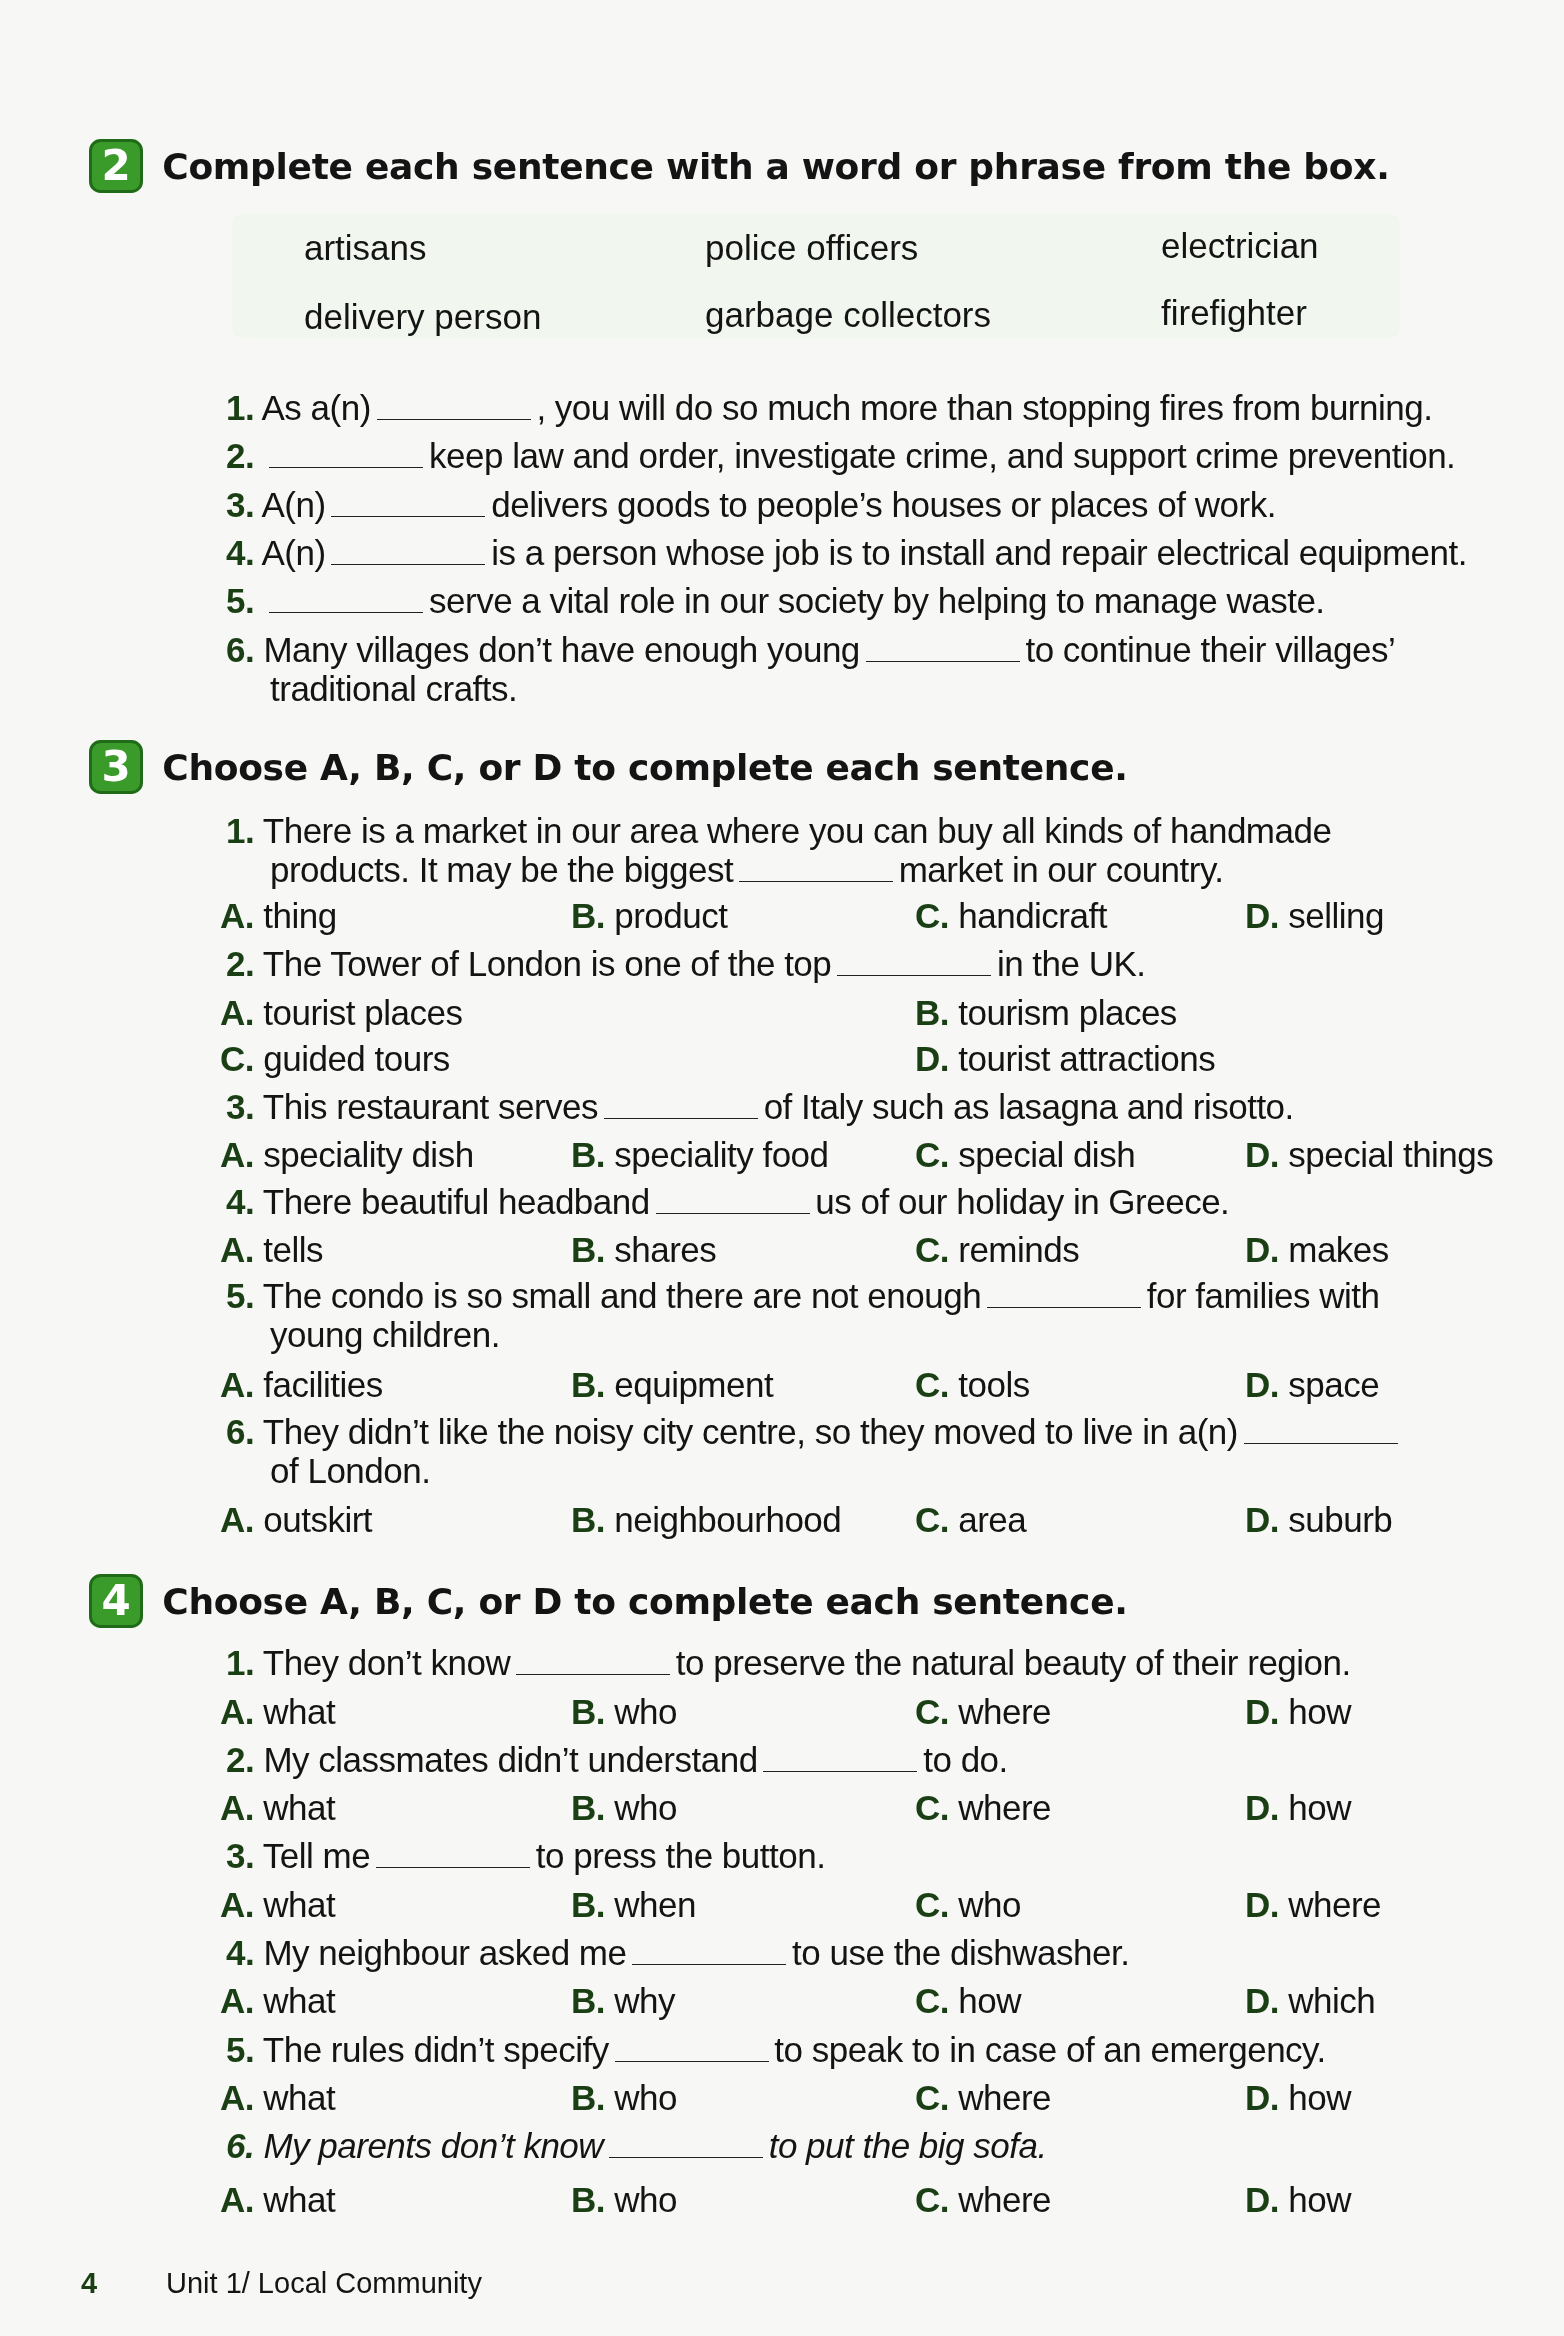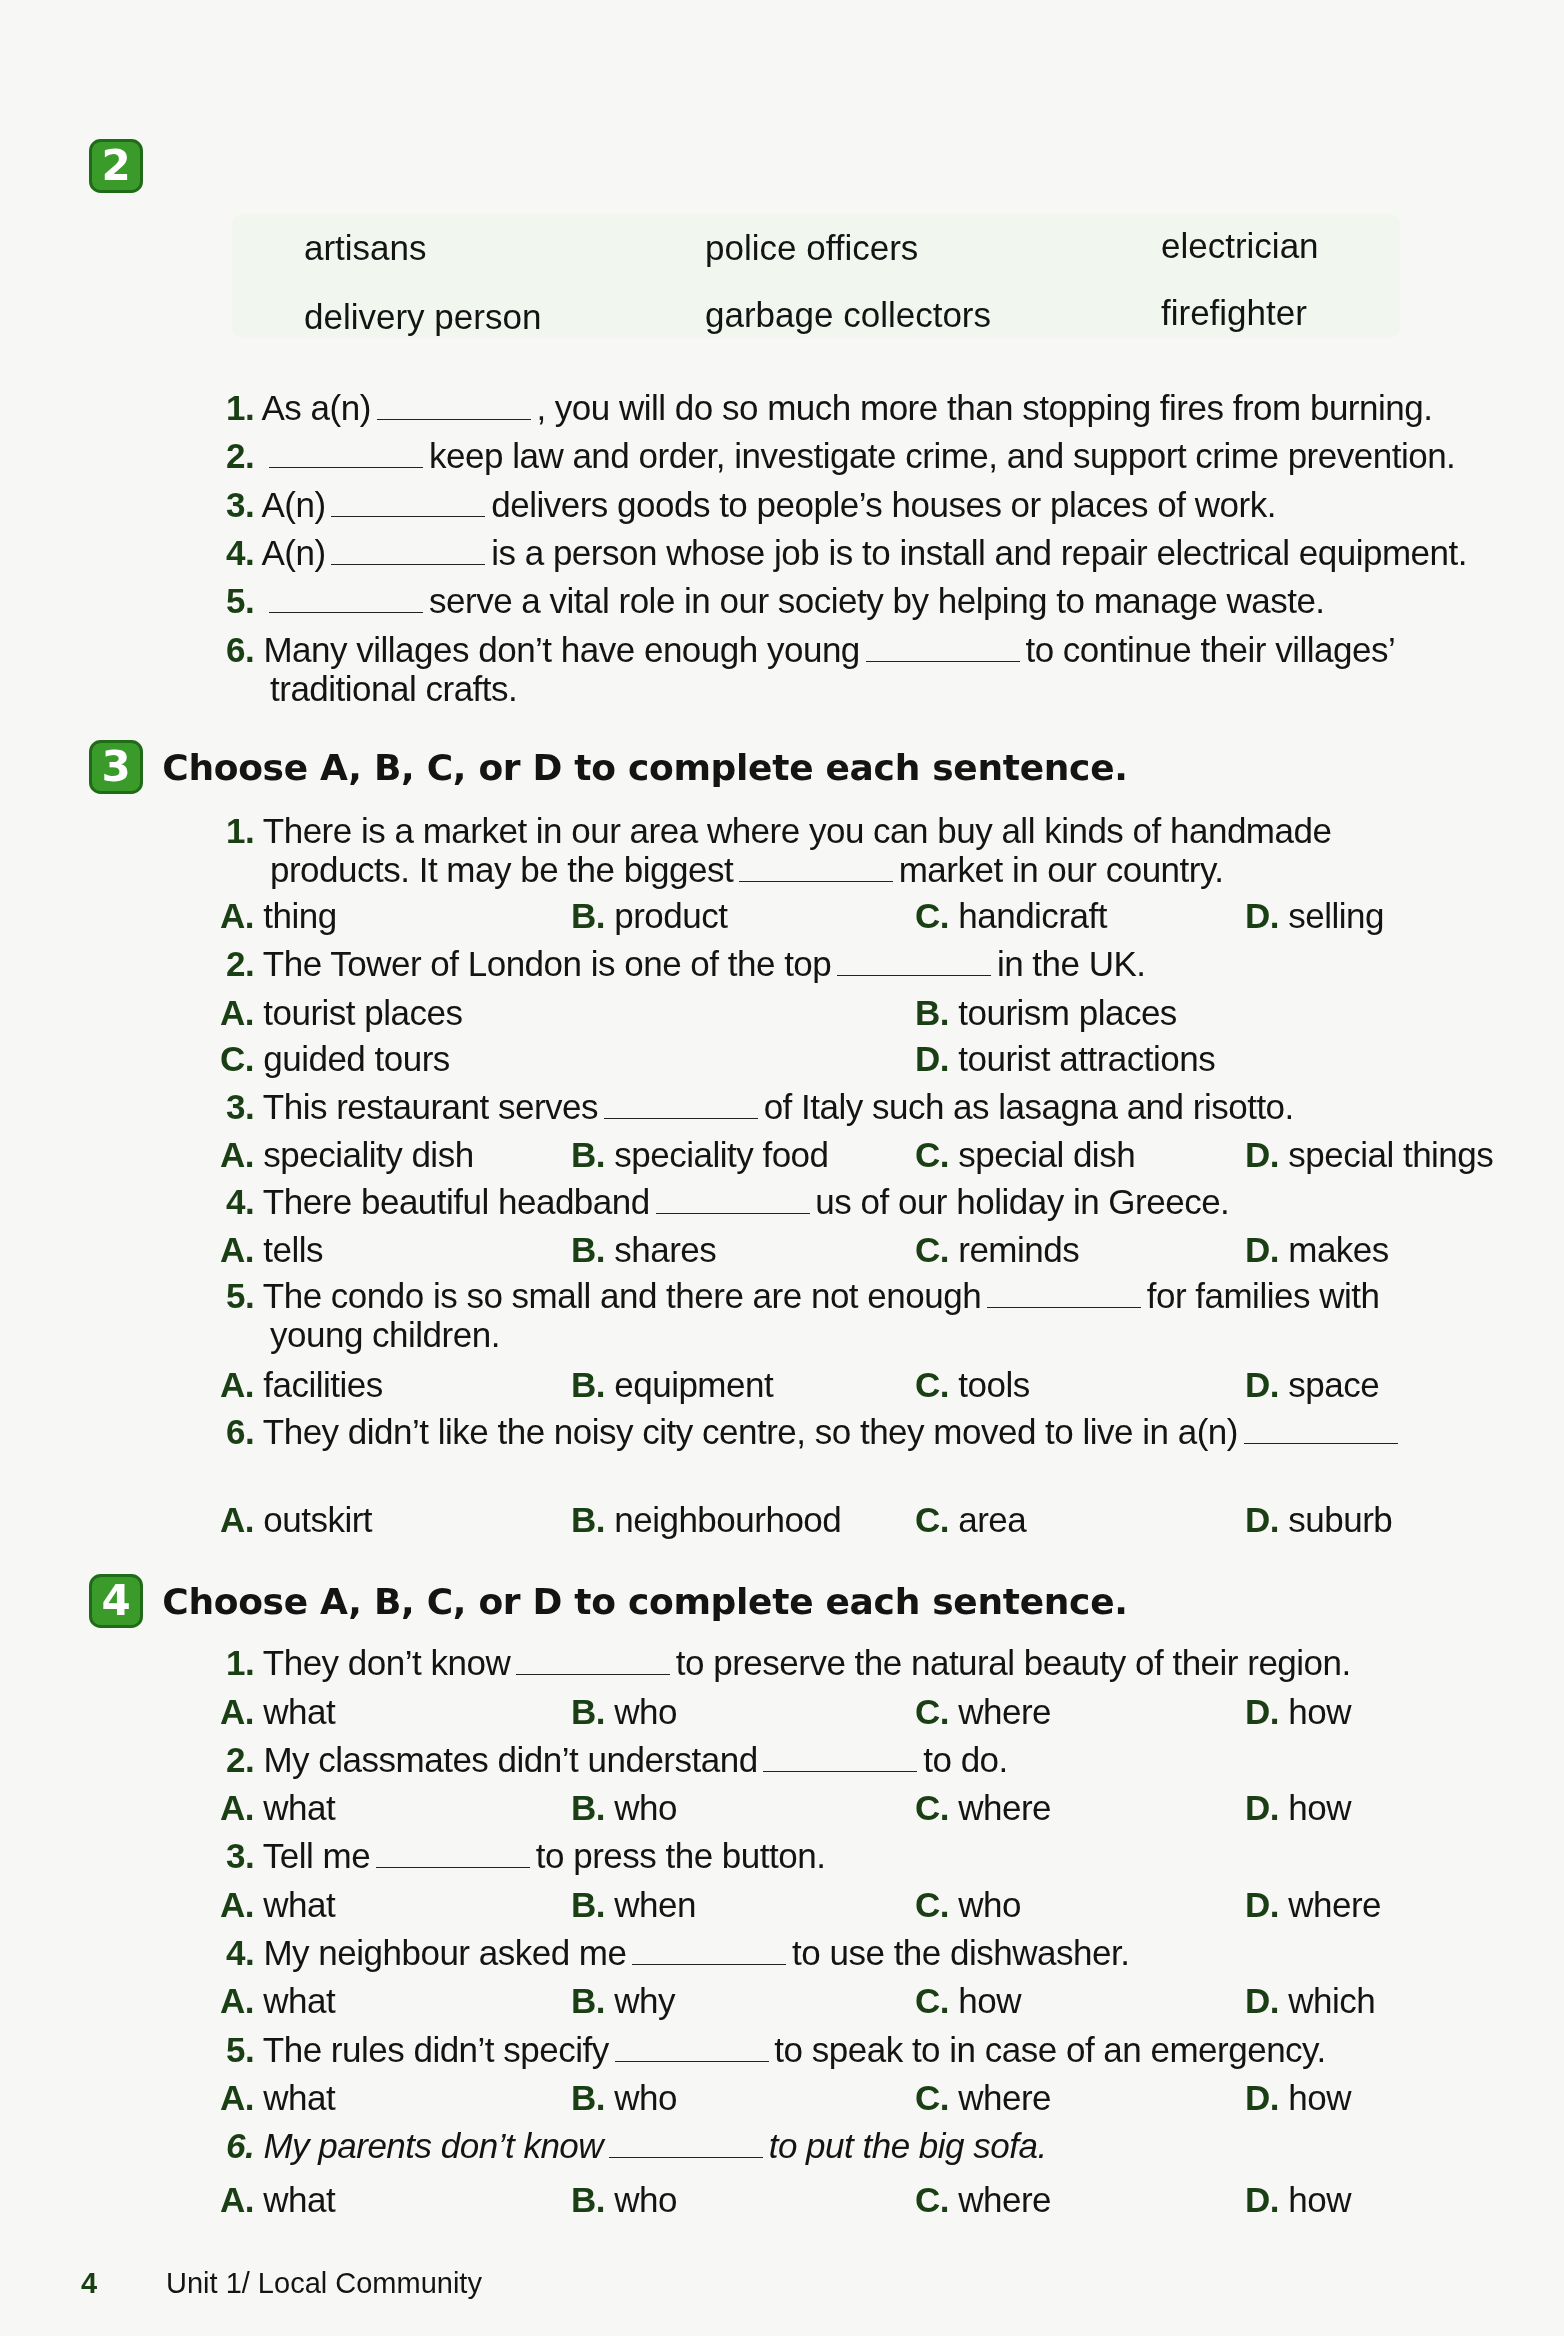--- a/index.html
+++ b/index.html
@@ -55,20 +55,21 @@
     position: absolute; top: 2267px; left: 81px; font-size: 29px;
     display: flex; align-items: baseline;
   }
   .footer .pg { font-weight: bold; color: #1a3f14; width: 85px; }
 </style>
 </head>
 <body>
 
 <div class="section-head" style="top:139px;">
   <div class="badge">2</div>
+  <div class="section-title">Complete each sentence with a word or phrase from the box.</div>
 </div>
 
 <div class="word-box">
   <span class="word" style="left:72px;top:13.5px;">artisans</span>
   <span class="word" style="left:473px;top:13.5px;">police officers</span>
   <span class="word" style="left:929px;top:11.6px;">electrician</span>
   <span class="word" style="left:72px;top:83px;">delivery person</span>
   <span class="word" style="left:473px;top:81px;">garbage collectors</span>
   <span class="word" style="left:929px;top:79px;">firefighter</span>
 </div>
@@ -159,20 +160,21 @@
 <div class="opts" style="top:1365px;">
   <span class="opt c0"><span class="letter">A.</span> <span>facilities</span></span>
   <span class="opt c1"><span class="letter">B.</span> <span>equipment</span></span>
   <span class="opt c2"><span class="letter">C.</span> <span>tools</span></span>
   <span class="opt c3"><span class="letter">D.</span> <span>space</span></span>
 </div>
 
 <div class="q" style="top:1412px;">
   <span class="num">6.</span>
   <span>They didn’t like the noisy city centre, so they moved to live in a(n)</span><span class="blank"></span>
+  <span class="cont">of London.</span>
 </div>
 <div class="opts" style="top:1500px;">
   <span class="opt c0"><span class="letter">A.</span> <span>outskirt</span></span>
   <span class="opt c1"><span class="letter">B.</span> <span>neighbourhood</span></span>
   <span class="opt c2"><span class="letter">C.</span> <span>area</span></span>
   <span class="opt c3"><span class="letter">D.</span> <span>suburb</span></span>
 </div>
 
 <div class="section-head" style="top:1574px;">
   <div class="badge">4</div>

